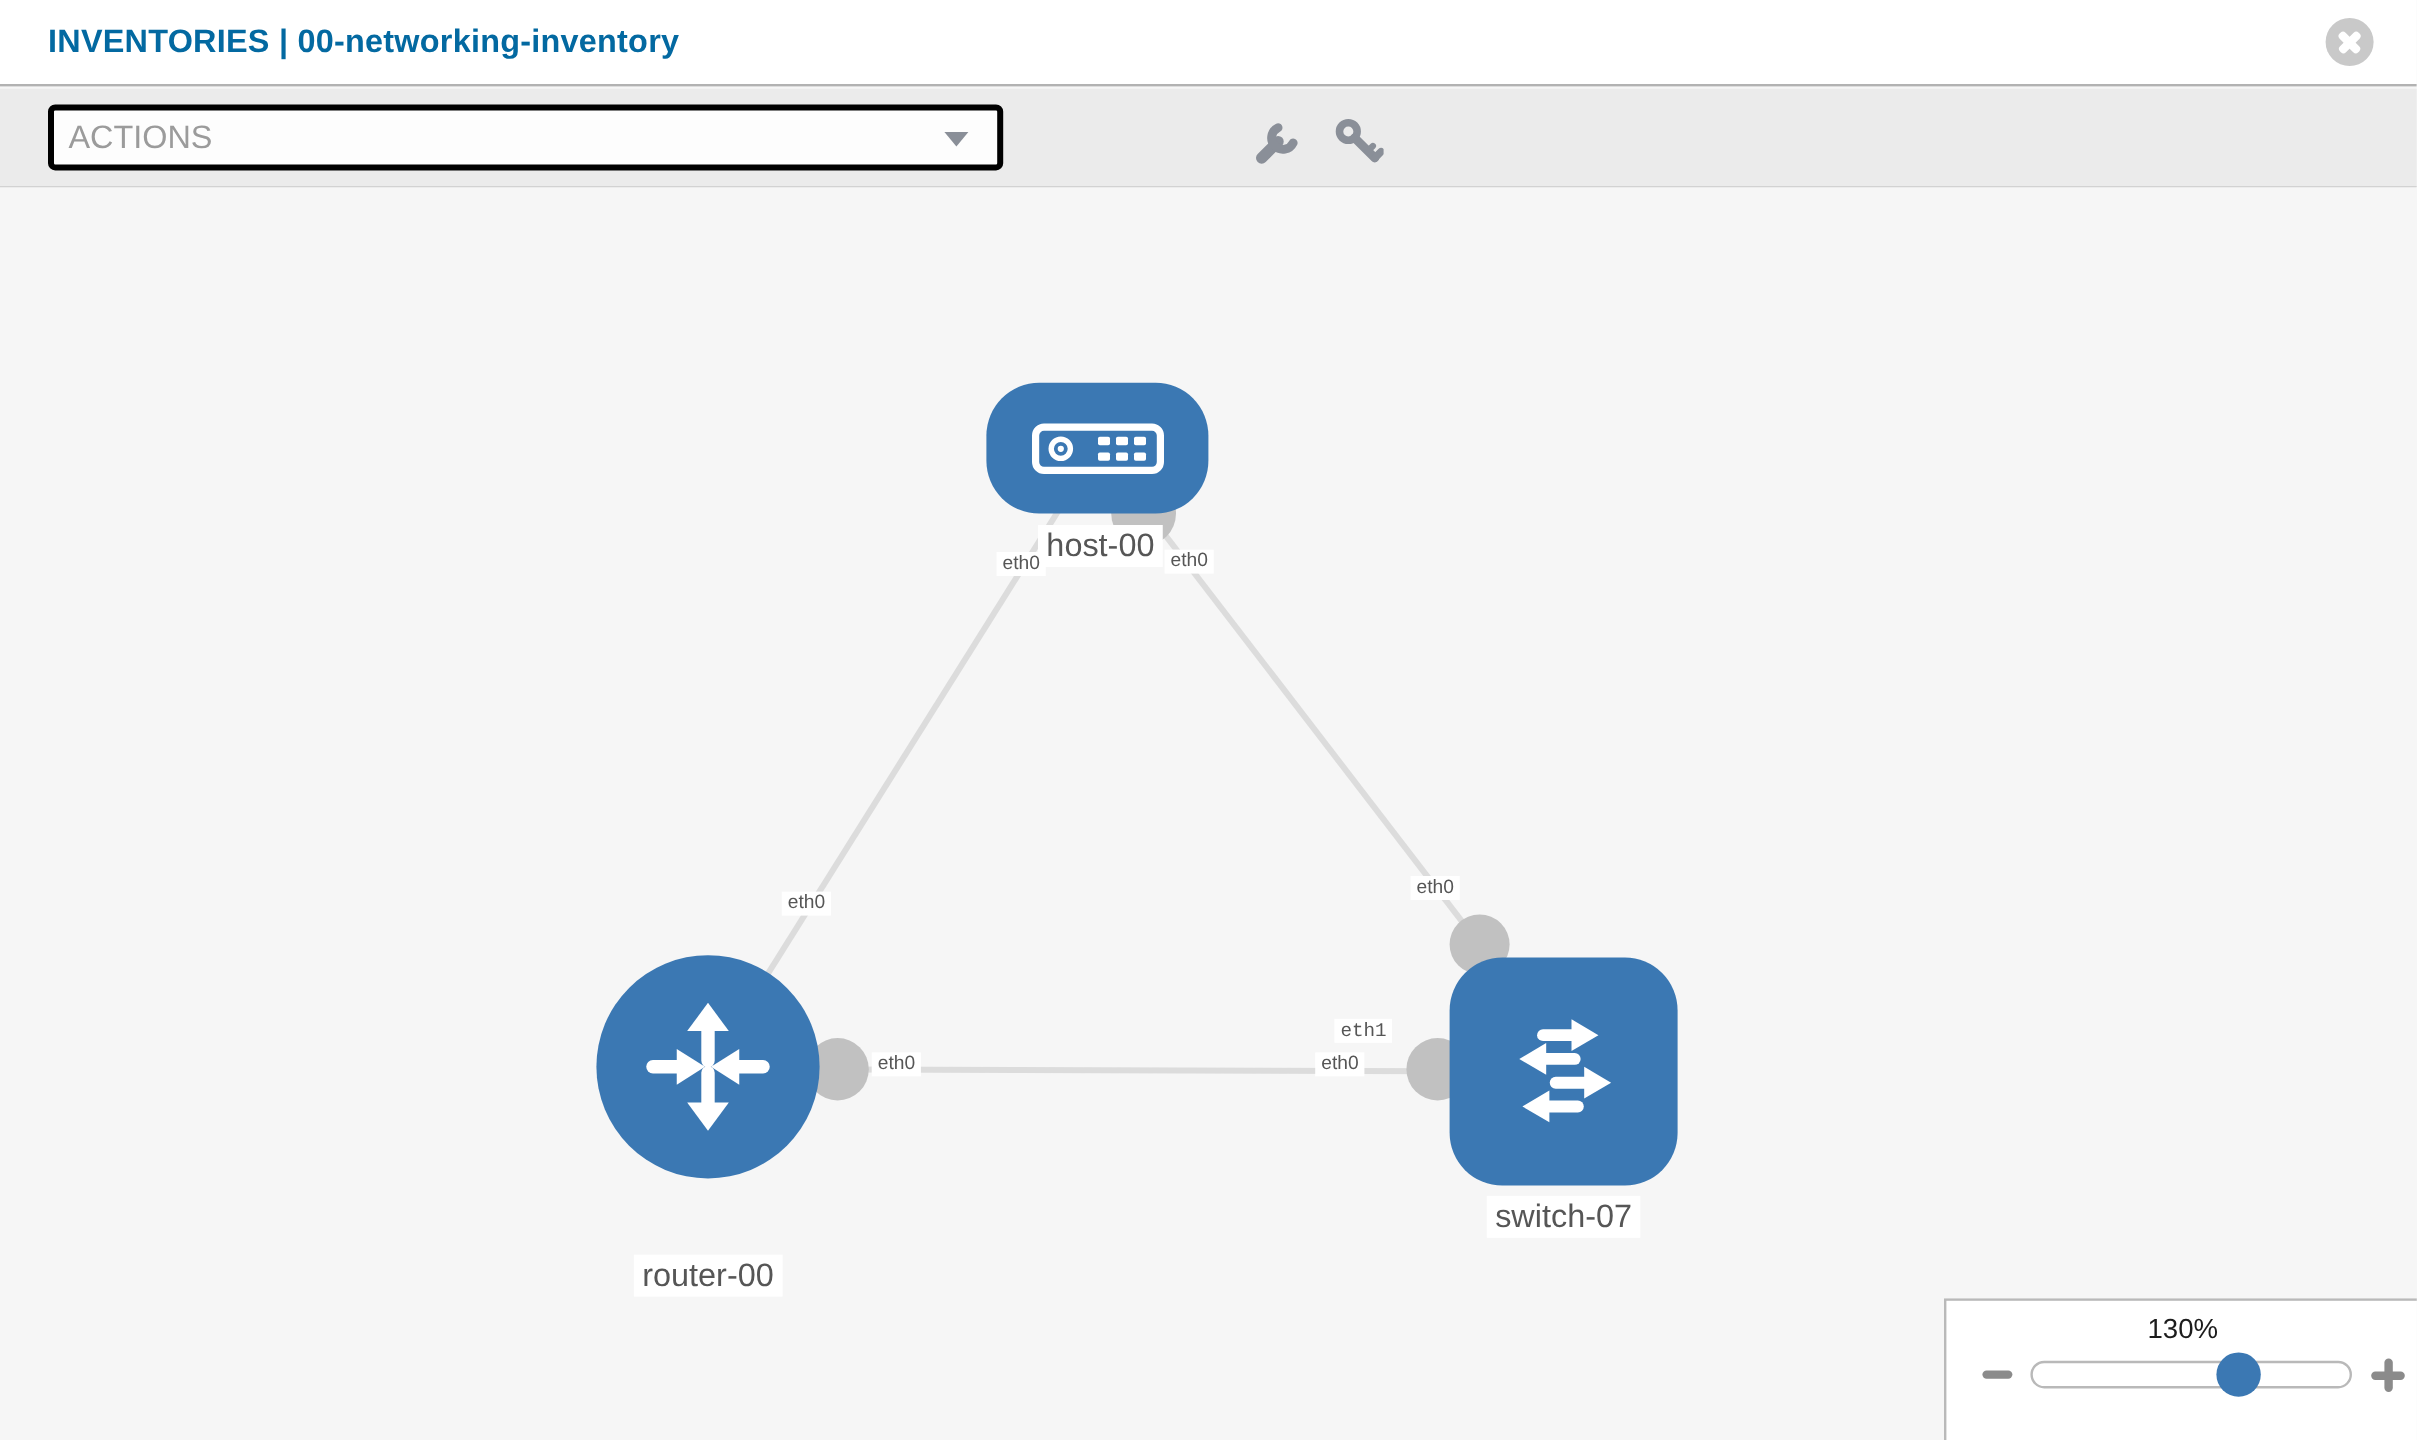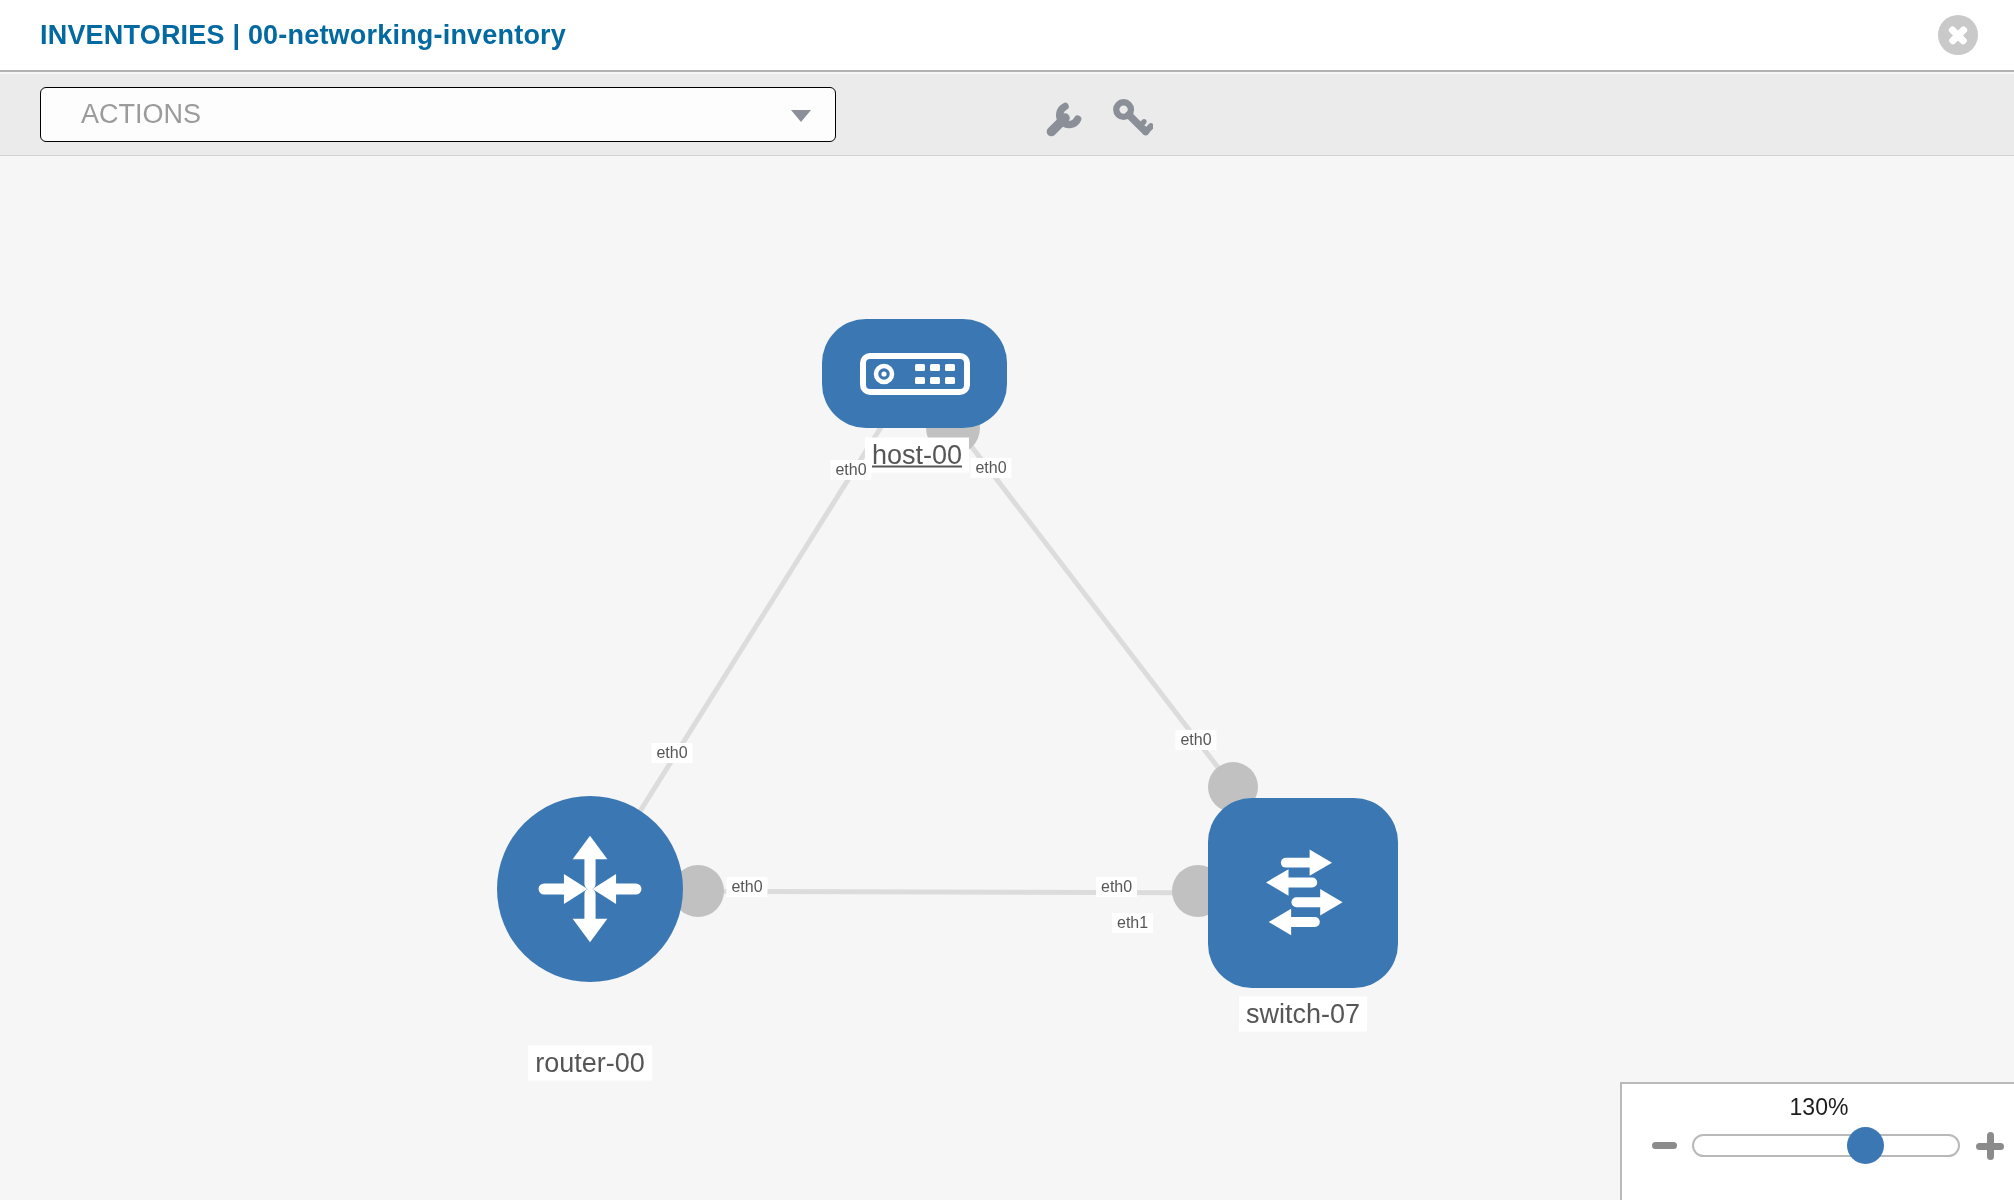--- a/index.html
+++ b/index.html
@@ -15,22 +15,22 @@
                background: #c9c9c9; border-radius: 50%; cursor: pointer; }
   .close-btn .bar { position: absolute; left: 9px; top: 17px; width: 22px; height: 6.5px;
                     background: #ffffff; border-radius: 3px; }
   .close-btn .bar.b1 { transform: rotate(45deg); }
   .close-btn .bar.b2 { transform: rotate(-45deg); }
 
   
   .toolbar { position: absolute; top: 74px; left: 0; width: 2014px; height: 82px;
              background: #ebebeb; border-bottom: 1px solid #d2d2d2; }
   .select { position: absolute; top: 13px; height: 55px; background: #fdfdfd;
-            border: 1px solid #000000; border-radius: 6px; display: flex; align-items: center;
-            padding: 0 40px; color: #9b9b9b; font-size: 27px; cursor: pointer; }
+            border: 5px solid #000000; border-radius: 6px; display: flex; align-items: center;
+            padding: 0 12px; color: #9b9b9b; font-size: 27px; cursor: pointer; }
   .select .caret { position: absolute; right: 24px; top: 50%; margin-top: -5px; width: 0; height: 0;
                    border-left: 10px solid transparent; border-right: 10px solid transparent;
                    border-top: 12px solid #8a8f98; }
   .actions-select { left: 40px; width: 796px; }
   .search-select  { left: 1183px; width: 790px; }
   .tool-btn { position: absolute; top: 22px; width: 44px; height: 44px; cursor: pointer;
               display: flex; align-items: center; justify-content: center; }
   .wrench-btn { left: 1042px; }
   .key-btn { left: 1110px; }
 
@@ -155,31 +155,31 @@
           <line x1="57" y1="42" x2="37" y2="42"></line>
           <path d="M22,42 L39,32 L39,52 Z" stroke="none"></path>
           <line x1="45" y1="57" x2="65" y2="57"></line>
           <path d="M80,57 L63,47 L63,67 Z" stroke="none"></path>
           <line x1="59" y1="72" x2="39" y2="72"></line>
           <path d="M24,72 L41,62 L41,82 Z" stroke="none"></path>
         </g>
       </svg>
     </div>
 
-    <div class="node-label" style="left:917px; top:298px;text-decoration:underline;">host-00</div>
+    <div class="node-label" style="left:917px; top:298px;">host-00</div>
     <div class="node-label" style="left:590px; top:858px;margin-top:48px;">router-00</div>
     <div class="node-label" style="left:1303px; top:857px;">switch-07</div>
 
     <div class="iface-label" style="left:851px; top:313px;">eth0</div>
     <div class="iface-label" style="left:991px; top:311px;">eth0</div>
     <div class="iface-label" style="left:672px; top:596px;">eth0</div>
     <div class="iface-label" style="left:1196px; top:583px;">eth0</div>
     <div class="iface-label" style="left:747px; top:730px;">eth0</div>
     <div class="iface-label anchored" style="left:1096px; top:730px;">eth0</div>
-    <div class="iface-label anchored" style="left:1112px; top:766px;">eth1</div>
+    <div class="iface-label anchored" style="left:1112px; top:702px;font-family:Liberation Mono, monospace;">eth1</div>
   </div>
 
   <div class="zoom-panel">
     <div class="zoom-level">130%</div>
     <div class="zoom-out">
       <div class="bar"></div>
     </div>
     <div class="zoom-track"></div>
     <div class="zoom-thumb"></div>
     <div class="zoom-in">

